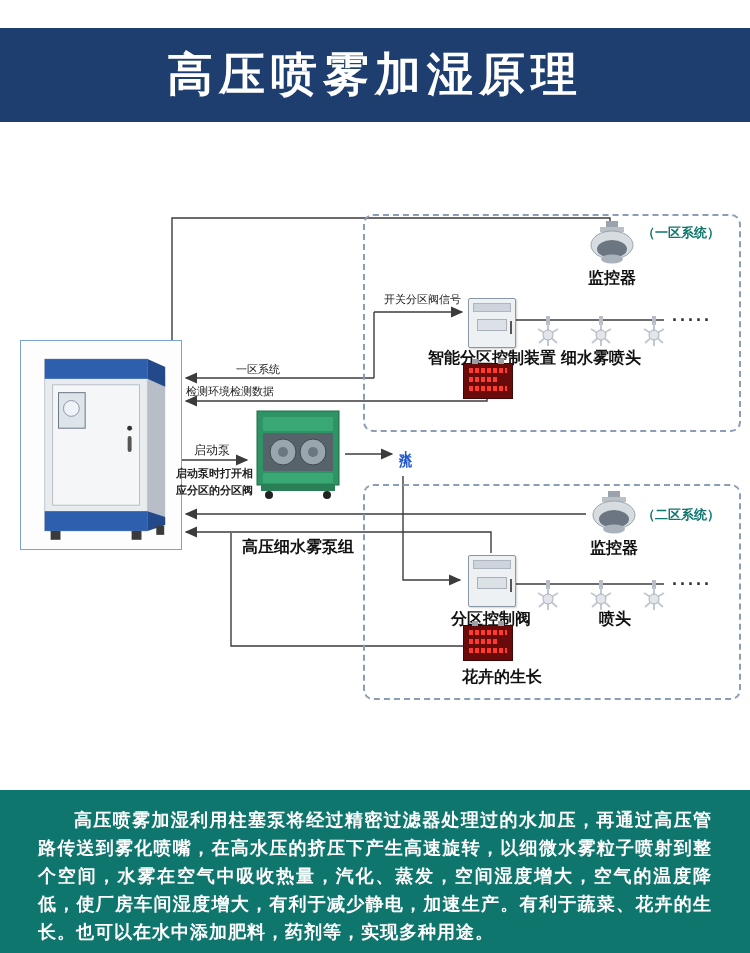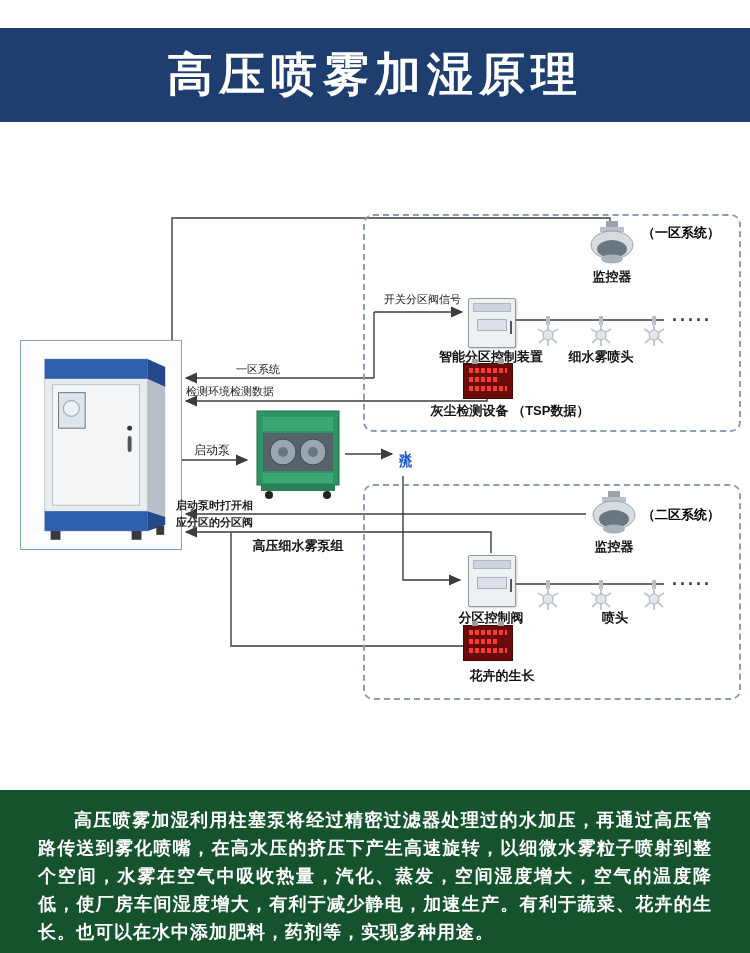--- a/index.html
+++ b/index.html
@@ -16,24 +16,24 @@
   .header h1{
     margin:8px;color:#ffffff;font-size:46px;font-weight:bold;letter-spacing:6px;
   }
   
   .diagram{position:relative;width:750px;height:668px;background:#ffffff;}
   .lines{position:absolute;left:0;top:0;width:750px;height:668px;pointer-events:none;}
   .abs{position:absolute;}
   .zone{
     position:absolute;border:2px dashed #8a9cb6;border-radius:10px;background:transparent;
   }
-  .zone-title{position:absolute;font-size:13px;font-weight:bold;color:#000000;white-space:nowrap;}
-  .lbl{position:absolute;font-size:13px;font-weight:bold;color:#111;text-align:center;white-space:nowrap;}
+  .zone-title{position:absolute;font-size:13px;font-weight:bold;color:#0f766e;white-space:nowrap;}
+  .lbl{position:absolute;font-size:16px;font-weight:bold;color:#111;text-align:center;white-space:nowrap;}
   .ann{position:absolute;font-size:11px;font-weight:normal;color:#222;white-space:nowrap;}
-  .note{position:absolute;font-size:11px;font-weight:bold;color:#222;line-height:17px;white-space:nowrap;margin-top:32px;}
+  .note{position:absolute;font-size:11px;font-weight:bold;color:#222;line-height:17px;white-space:nowrap;}
   .dots{position:absolute;font-size:18px;font-weight:bold;color:#333;letter-spacing:2px;}
   .water{
     position:absolute;writing-mode:vertical-rl;text-orientation:upright;
     color:#1f56c9;font-size:13px;font-weight:bold;letter-spacing:3px;
   }
   
   .cab-frame{
     position:absolute;border:1px solid #7ba2d0;background:#fdfdfd;
   }
   
@@ -45,21 +45,21 @@
   .ctrl .plate{position:absolute;left:18%;right:18%;top:42%;height:10px;background:#dbe1e7;border:1px solid #a8b1ba;}
   .ctrl .handle{position:absolute;right:3px;top:45%;width:2px;height:13px;background:#555;}
   
   .led{position:absolute;background:#6a0b0b;border:1px solid #420606;}
   .led .stub1,.led .stub2{position:absolute;top:-5px;width:6px;height:5px;background:#9aa0a6;}
   .led .stub1{left:8px;} .led .stub2{right:8px;}
   .led .row{height:5px;margin:4px 5px 0 5px;background:repeating-linear-gradient(90deg,#ff3a2e 0 4px,rgba(0,0,0,0) 4px 6px);}
   .led .row.short{margin-right:14px;}
   
   .footer{
-    height:163px;background:#14532d;box-sizing:border-box;padding:16px 38px 0 38px;
+    height:163px;background:#0f766e;box-sizing:border-box;padding:16px 38px 0 38px;
   }
   .footer p{
     margin:0;color:#ffffff;font-size:18px;line-height:28px;font-weight:600;
     text-align:justify;text-indent:2em;letter-spacing:1px;
   }
 </style>
 </head>
 <body>
 
 <div class="header">
@@ -201,21 +201,20 @@
   <div class="dots" style="left:672px;top:188px;">·····</div>
   <div class="lbl" style="left:556px;top:226px;width:90px;">细水雾喷头</div>
 
   <div class="led" style="left:463px;top:241px;width:48px;height:34px;">
     <div class="stub1"></div>
     <div class="stub2"></div>
     <div class="row"></div>
     <div class="row short"></div>
     <div class="row"></div>
   </div>
-  <div class="lbl" style="left:420px;top:280px;width:180px;">灰尘检测设备 （TSP数据）</div>
 
   <div class="zone" style="left:363px;top:362px;width:374px;height:212px;"></div>
   <div class="zone-title" style="left:642px;top:372px;margin-top:12px;">（二区系统）</div>
 
   <div class="abs" style="left:586px;top:368px;">
     <svg width="56" height="46" viewBox="0 0 56 46" xmlns="http://www.w3.org/2000/svg">
       <rect x="22" y="1" width="12" height="6" fill="#9aa3ad"></rect>
       <rect x="16" y="7" width="24" height="5" fill="#b9c0c8"></rect>
       <ellipse cx="28" cy="25" rx="21" ry="14" fill="#d7dce1" stroke="#9aa3ad"></ellipse>
       <ellipse cx="28" cy="29" rx="15" ry="9" fill="#6b7682"></ellipse>

